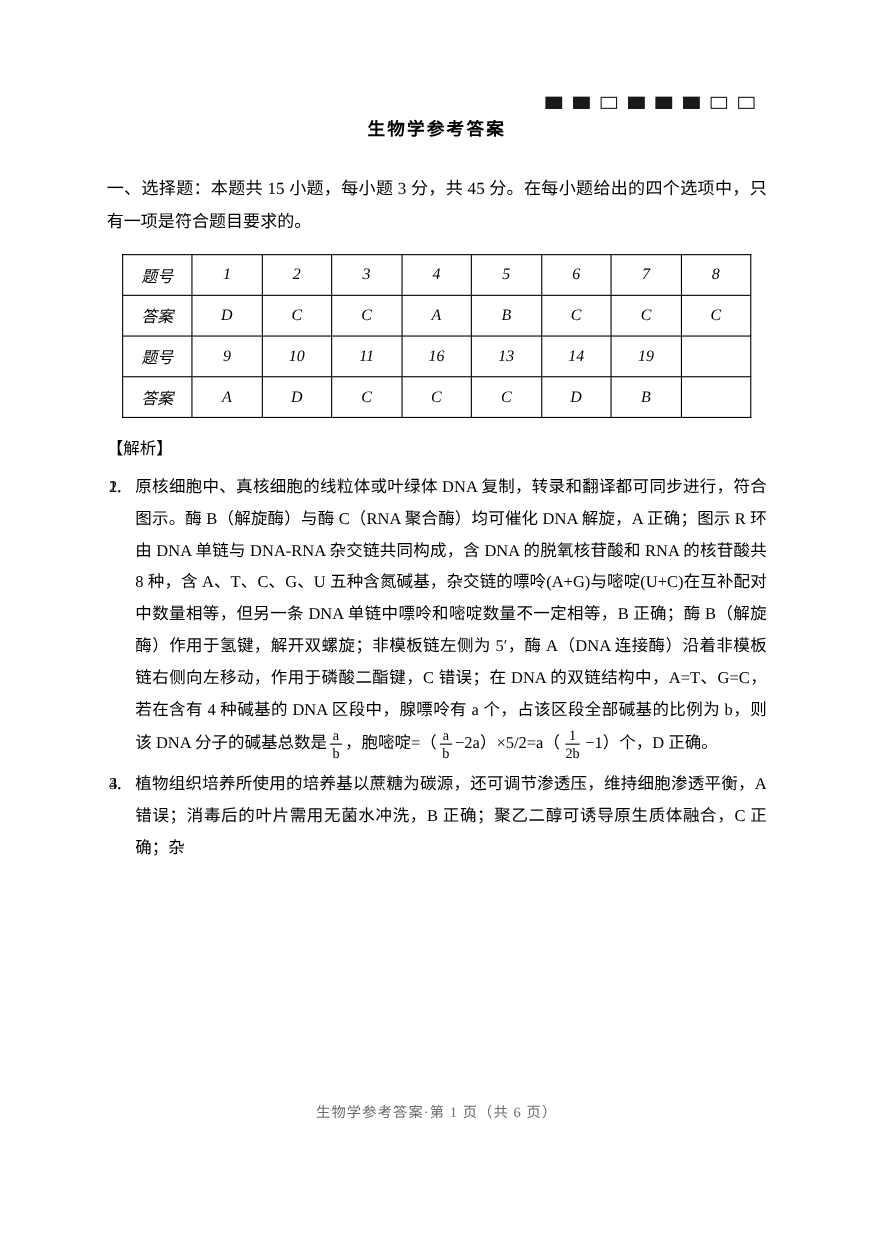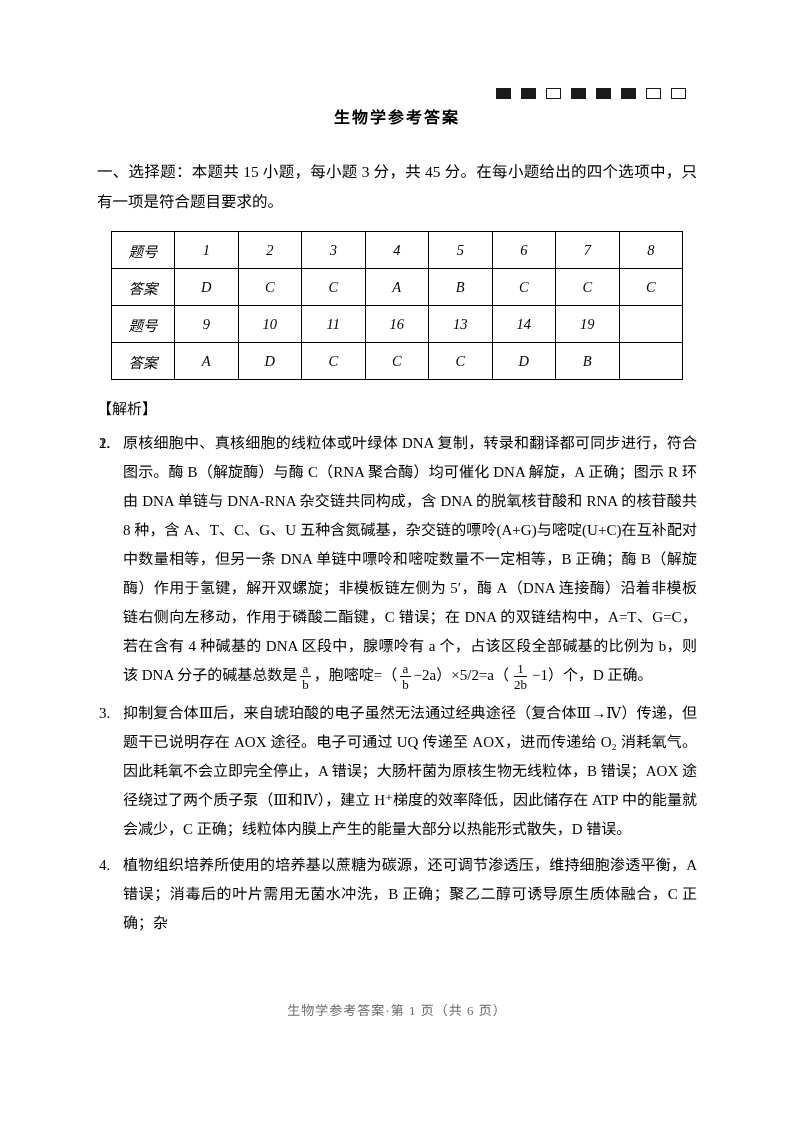--- a/index.html
+++ b/index.html
@@ -176,21 +176,21 @@
       </span><span>，胞嘧啶=（</span><span class="frac">
         <span class="fnum">a</span>
         <span class="fden">b</span>
       </span><span>−2a）×5/2=a（</span><span class="frac">
         <span class="fnum">1</span>
         <span class="fden">2b</span>
       </span><span>−1）个，D 正确。</span>
   </div>
 
   <div class="item">
-    <span class="num">3.</span><span>抑制复合体Ⅲ后，来自琥珀酸的电子虽然无法通过经典途径（复合体Ⅲ→Ⅳ）传递，但题干已说明存在 AOX 途径。电子可通过 UQ 传递至 AOX，进而传递给 O₂ 消耗氧气。因此耗氧不会立即完全停止，A 错误；大肠杆菌为原核生物无线粒体，B 错误；AOX 途径绕过了两个质子泵（Ⅲ和Ⅳ），建立 H⁺梯度的效率降低，因此储存在 ATP 中的能量就会减少，C 正确；线粒体内膜上产生的能量大部分以热能形式散失，D 错误。</span>
+    <span class="num">3.</span>
   </div>
 
   <div class="item">
     <span class="num">4.</span><span>植物组织培养所使用的培养基以蔗糖为碳源，还可调节渗透压，维持细胞渗透平衡，A 错误；消毒后的叶片需用无菌水冲洗，B 正确；聚乙二醇可诱导原生质体融合，C 正确；杂</span>
   </div>
 
 </div>
 
 <div class="footer">生物学参考答案·第 1 页（共 6 页）</div>
 

